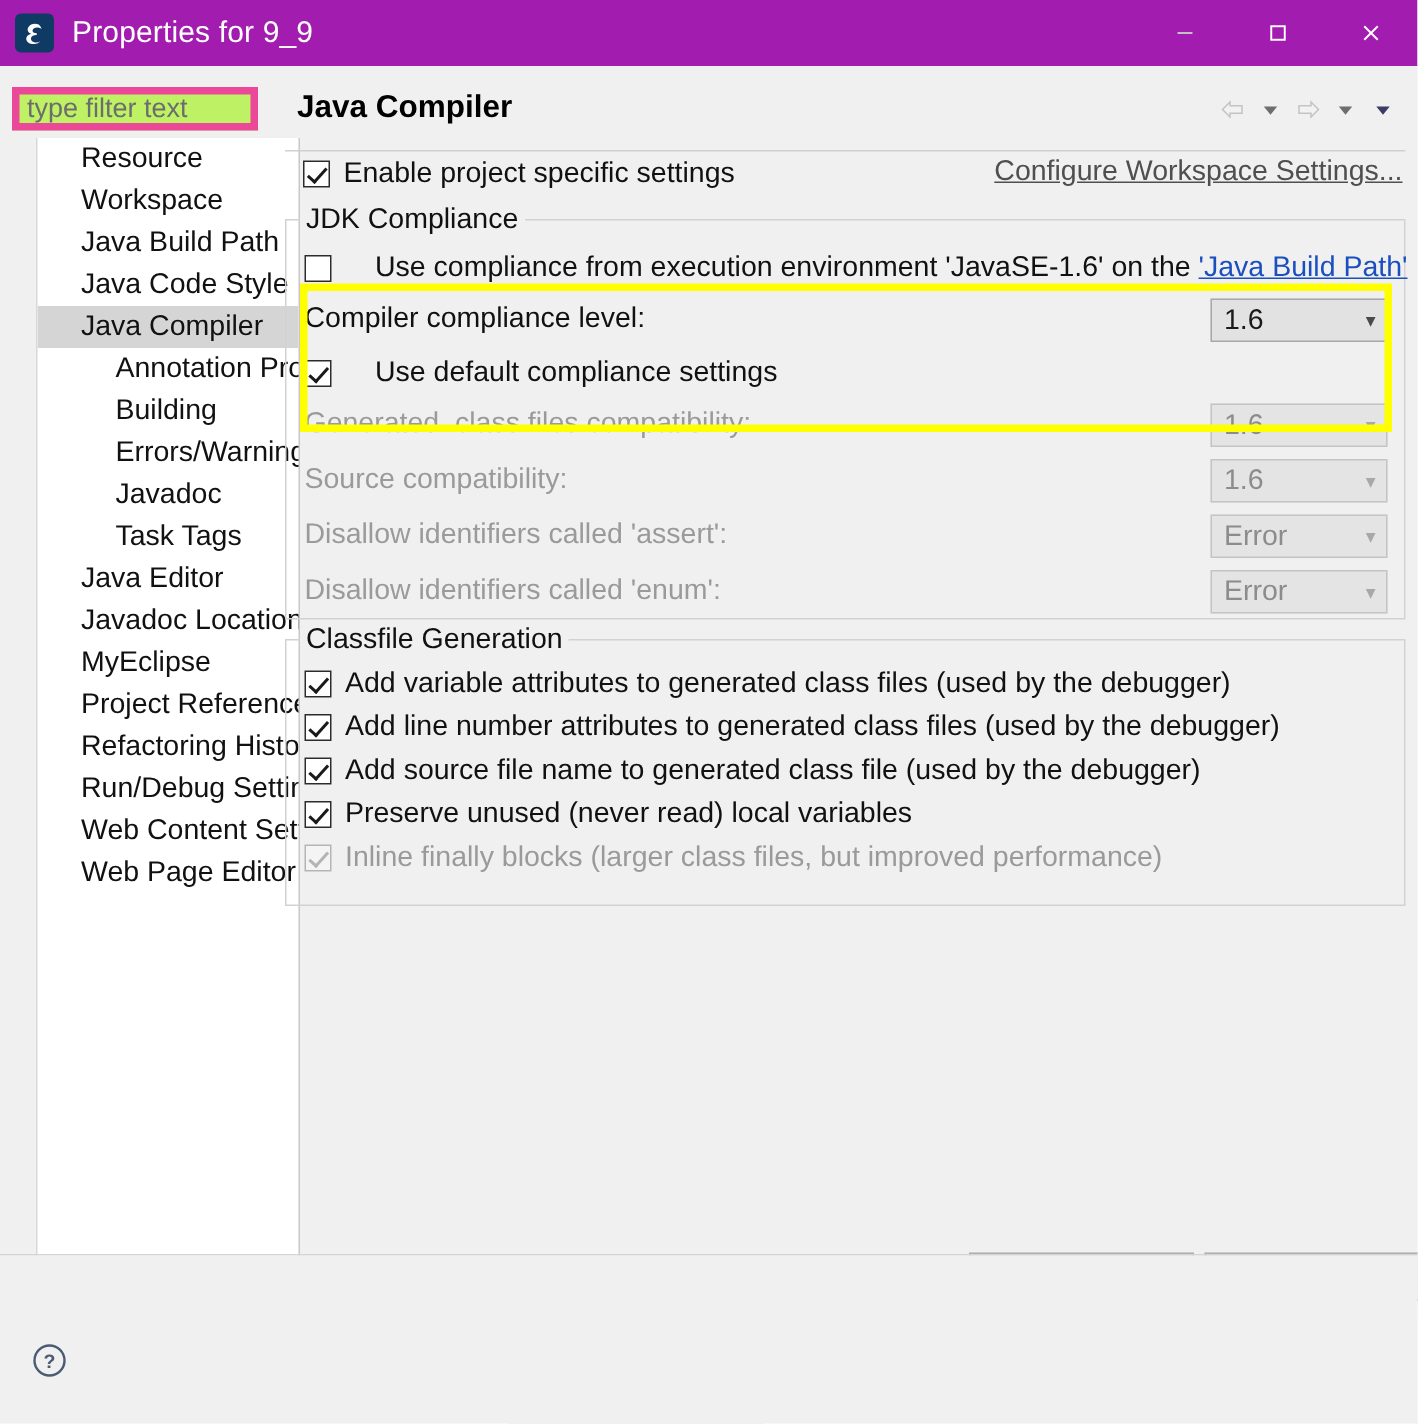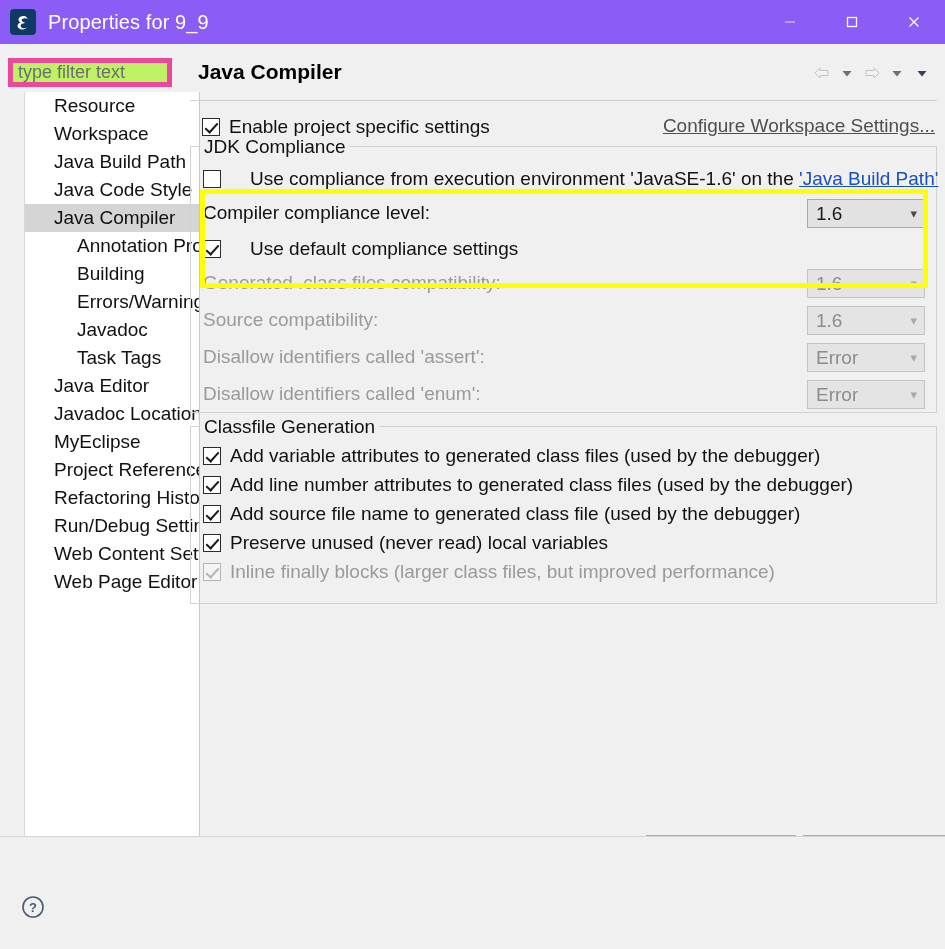--- a/index.html
+++ b/index.html
@@ -13,21 +13,21 @@
     font-family: "Liberation Sans", sans-serif;
     overflow: hidden;
     position: relative;
   }
 
   
   .titlebar {
     position: absolute;
     left: 0; top: 0;
     width: 945px; height: 44px;
-    background: #8b5cf6;
+    background: #a21caf;
     display: flex;
     align-items: center;
   }
   .app-icon {
     width: 26px; height: 26px;
     margin-left: 10px;
     border-radius: 4px;
     background: #0f3a64;
     display: flex;
     align-items: center;
@@ -173,21 +173,20 @@
     background: #d0d0d0;
   }
 
   
   .enable-row {
     position: absolute;
     left: 0; top: 50px;
     width: 747px; height: 28px;
     display: flex;
     align-items: center;
-    margin-top: 11px;
   }
   .link-gray {
     position: absolute;
     right: 2px; top: 2px;
     font-size: 19px;
     color: #4f4f4f;
     text-decoration: underline;
     white-space: nowrap;
     cursor: pointer;
   }

